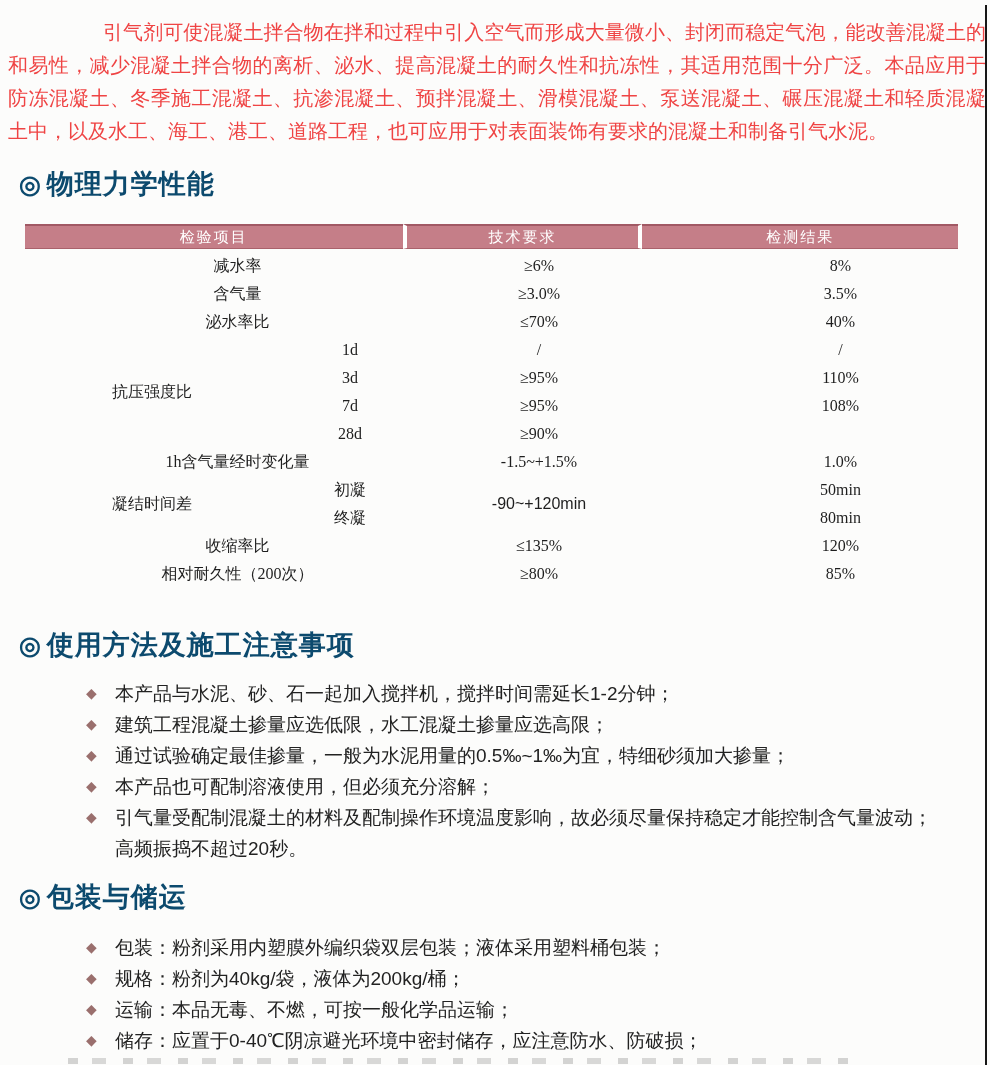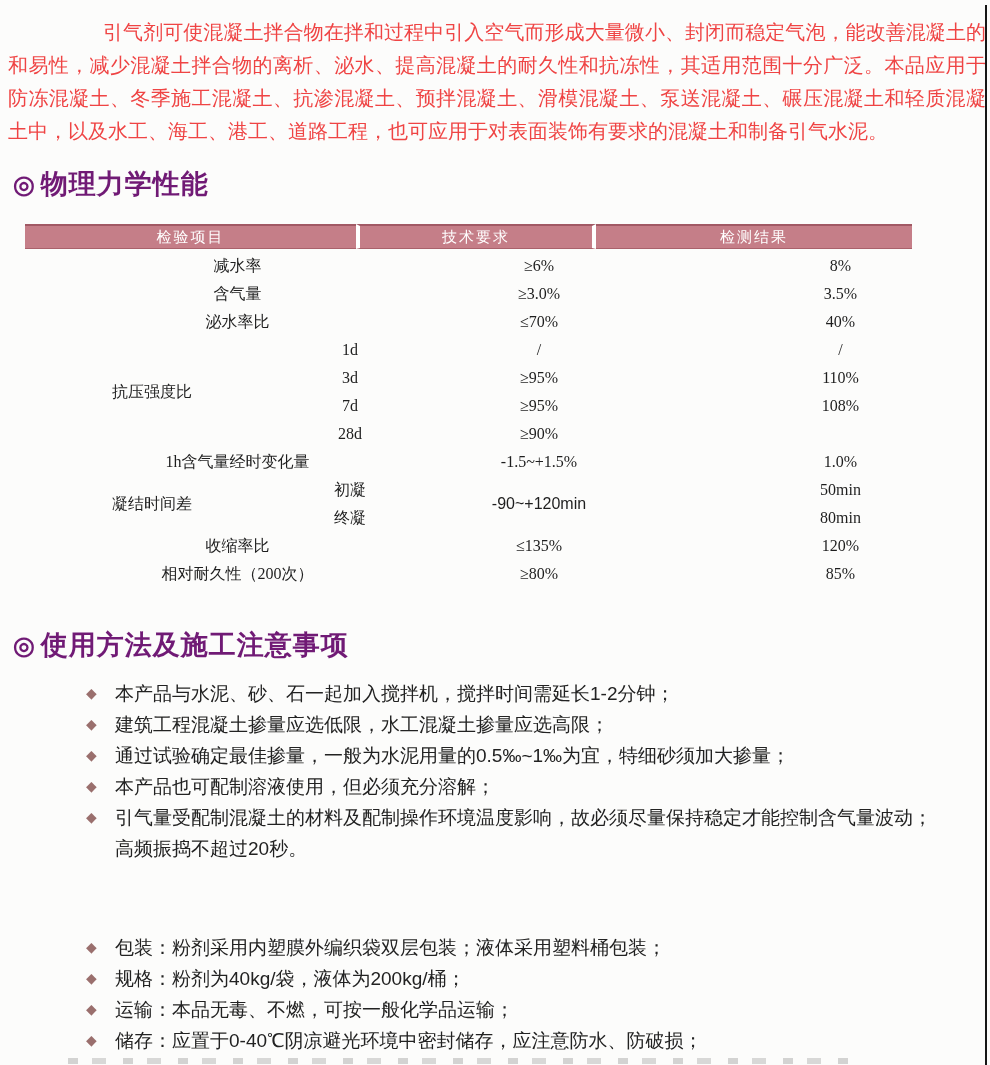--- a/index.html
+++ b/index.html
@@ -25,25 +25,25 @@
     line-height: 33px;
     text-align: justify;
     text-indent: 95px;
     color: #ef4444;
     font-weight: 500;
   }
 
   
   .sec {
     position: absolute;
-    left: 13px;
+    left: 19px;
     margin: 0;
     font-size: 27px;
     font-weight: 700;
-    color: #701a75;
+    color: #0c4a6e;
     letter-spacing: 1px;
     white-space: nowrap;
   }
   .sec .marker { font-size: 25px; margin-right: 5px; }
   .h-physical  { top: 166px; }
   .h-usage     { top: 627px; }
   .h-packaging { top: 879px; }
 
   
   .ptable {
@@ -55,21 +55,21 @@
   .th {
     background: #c57e88;
     color: #ffffff;
     font-size: 15px;
     display: flex; align-items: center; justify-content: center;
     border-top: 2px solid #a15964;
     border-bottom: 1px solid #aa616b;
     box-sizing: border-box;
     letter-spacing: 2px;
   }
-  .th1 { width: 331px; }
+  .th1 { width: 378px; }
   .th2 { width: 240px; border-left: 4px solid #fff; border-right: 4px solid #fff; }
   .th3 { width: 316px; }
 
   .tbody { position: relative; margin-top: 3px; }
   .trow { display: flex; height: 28px; align-items: center; text-align: center; font-family: Liberation Serif, serif; }
   .c1 { width: 375px; box-sizing: border-box; }
   .c1.lbl { padding-left: 50px; }
   .c1.subcell { text-align: left; }
   .sublabel { display: inline-block; margin-left: 250px; width: 150px; text-align: center; }
   .c2 { width: 278px; }
@@ -208,20 +208,21 @@
 
   <ul class="blist list1">
     <li><span class="dmd">◆</span><span>本产品与水泥、砂、石一起加入搅拌机，搅拌时间需延长1-2分钟；</span></li>
     <li><span class="dmd">◆</span><span>建筑工程混凝土掺量应选低限，水工混凝土掺量应选高限；</span></li>
     <li><span class="dmd">◆</span><span>通过试验确定最佳掺量，一般为水泥用量的0.5‰~1‰为宜，特细砂须加大掺量；</span></li>
     <li><span class="dmd">◆</span><span>本产品也可配制溶液使用，但必须充分溶解；</span></li>
     <li><span class="dmd">◆</span><span>引气量受配制混凝土的材料及配制操作环境温度影响，故必须尽量保持稳定才能控制含气量波动；</span></li>
     <li class="cont"><span>高频振捣不超过20秒。</span></li>
   </ul>
 
+  <h2 class="sec h-packaging"><span class="marker">◎</span><span>包装与储运</span></h2>
 
   <ul class="blist list2">
     <li><span class="dmd">◆</span><span>包装：粉剂采用内塑膜外编织袋双层包装；液体采用塑料桶包装；</span></li>
     <li><span class="dmd">◆</span><span>规格：粉剂为40kg/袋，液体为200kg/桶；</span></li>
     <li><span class="dmd">◆</span><span>运输：本品无毒、不燃，可按一般化学品运输；</span></li>
     <li><span class="dmd">◆</span><span>储存：应置于0-40℃阴凉避光环境中密封储存，应注意防水、防破损；</span></li>
   </ul>
 
   <div class="edge-line"></div>
   <div class="cutoff-line"></div>

